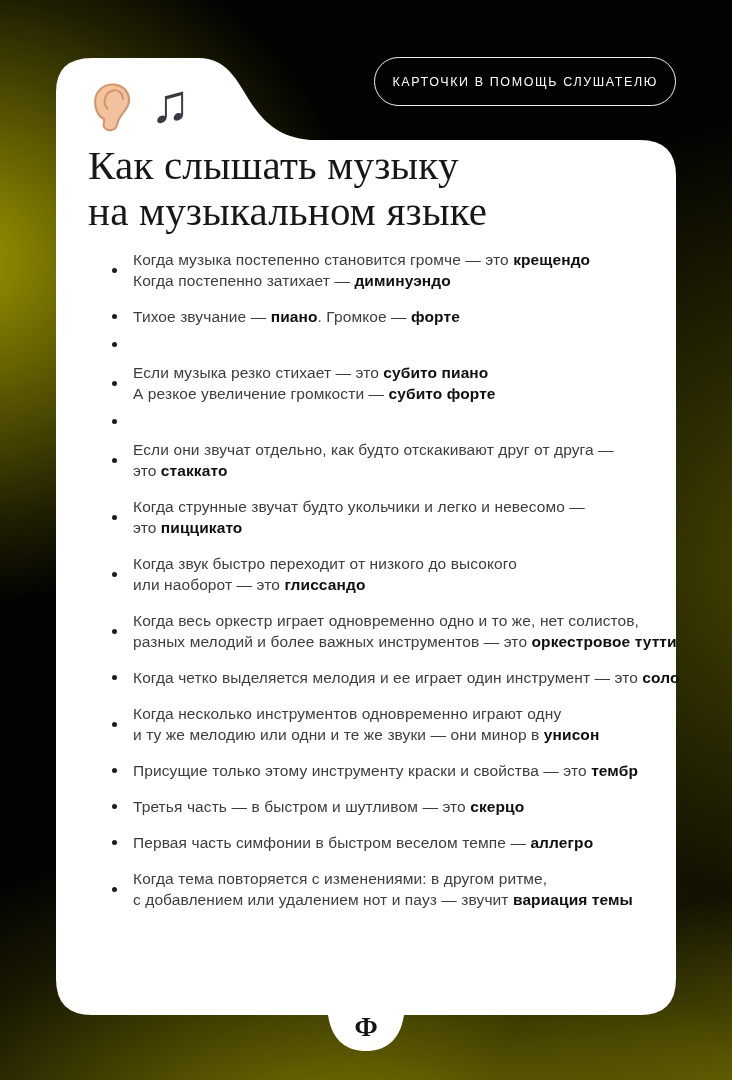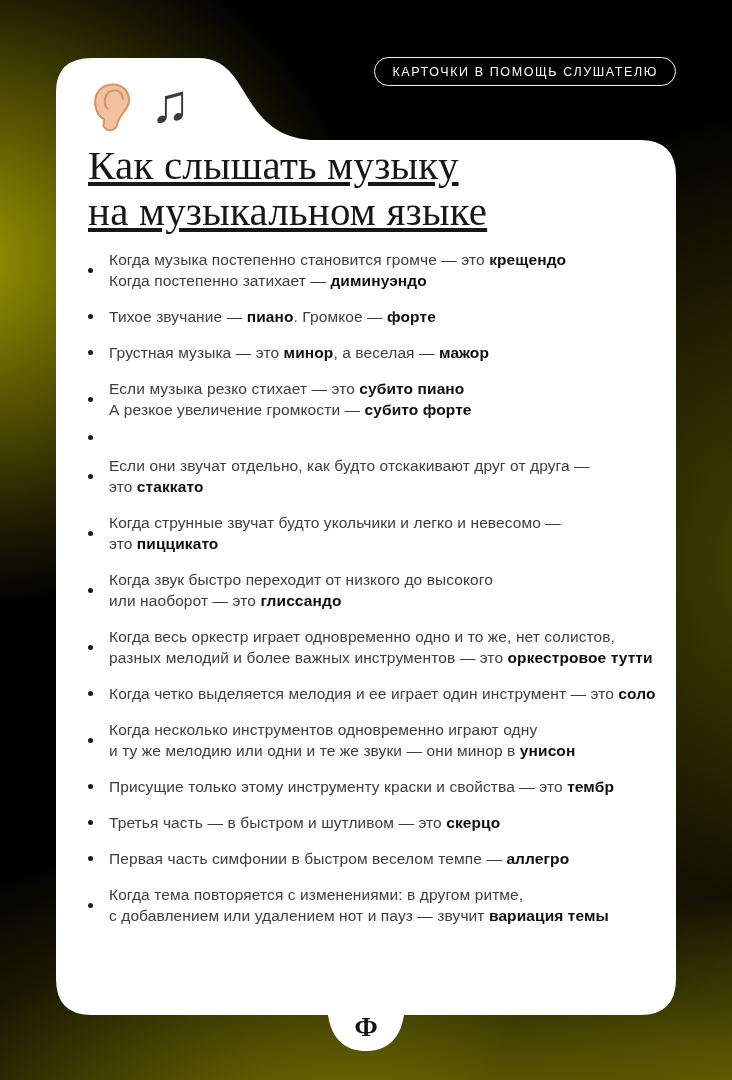--- a/index.html
+++ b/index.html
@@ -11,35 +11,35 @@
       radial-gradient(820px 460px at 48% 108%, rgba(186,180,0,0.75), rgba(110,106,0,0.22) 55%, transparent 75%),
       radial-gradient(520px 640px at 106% 52%, rgba(150,146,0,0.45), transparent 70%),
       radial-gradient(420px 300px at 108% 102%, rgba(190,184,0,0.55), transparent 70%);
     font-family:"Liberation Sans", sans-serif;
   }
   .card-shape{position:absolute;left:0;top:0;}
   .badge{
     position:absolute;top:57px;right:56px;height:27px;
     display:flex;align-items:center;
     border:1.5px solid rgba(255,255,255,0.95);
-    border-radius:999px;padding:0 17px;
+    border-radius:999px;padding:10px 17px;
   }
   .badge span{
     color:#ffffff;font-size:12.5px;letter-spacing:1.6px;font-weight:500;
     white-space:nowrap;
   }
   .emoji-row{position:absolute;left:88px;top:80px;display:flex;align-items:flex-start;gap:10px;}
   .notes-glyph{font-size:54px;line-height:54px;color:#3a3a45;transform:translateY(-4px);}
   .title{
     position:absolute;left:88px;top:142px;margin:0;
     font-family:"Liberation Serif", serif;font-weight:400;
-    font-size:41px;line-height:1.13;color:#171717;letter-spacing:0.2px;text-decoration:underline;
+    font-size:41px;line-height:1.13;color:#171717;letter-spacing:0.2px;
   }
   .terms-list{
-    position:absolute;left:88px;top:249px;width:568px;
+    position:absolute;left:112px;top:249px;width:568px;
     margin:0;padding:0;list-style:none;
     display:flex;flex-direction:column;gap:15px;
   }
   .term-item{display:flex;align-items:center;}
   .dot{flex:0 0 5px;width:5px;height:5px;border-radius:50%;background:#1c1c1c;margin-right:16px;}
   .term-text{
     margin:0;font-size:15.5px;line-height:21px;color:#3d3d3d;letter-spacing:0.1px;
   }
   .term-text .bold{font-weight:700;color:#101010;}
   .logo{
@@ -92,21 +92,20 @@
       <li class="term-item">
         <span class="dot"></span>
         <p class="term-text"><span>Когда музыка постепенно становится громче — это </span><span class="bold">крещендо</span><br><span>Когда постепенно затихает — </span><span class="bold">диминуэндо</span></p>
       </li>
       <li class="term-item">
         <span class="dot"></span>
         <p class="term-text"><span>Тихое звучание — </span><span class="bold">пиано</span><span>. Громкое — </span><span class="bold">форте</span></p>
       </li>
       <li class="term-item">
         <span class="dot"></span>
-        <p class="term-text"><span>Грустная музыка — это </span><span class="bold">минор</span><span>, а веселая — </span><span class="bold">мажор</span></p>
       </li>
       <li class="term-item">
         <span class="dot"></span>
         <p class="term-text"><span>Если музыка резко стихает — это </span><span class="bold">субито пиано</span><br><span>А резкое увеличение громкости — </span><span class="bold">субито форте</span></p>
       </li>
       <li class="term-item">
         <span class="dot"></span>
       </li>
       <li class="term-item">
         <span class="dot"></span>

